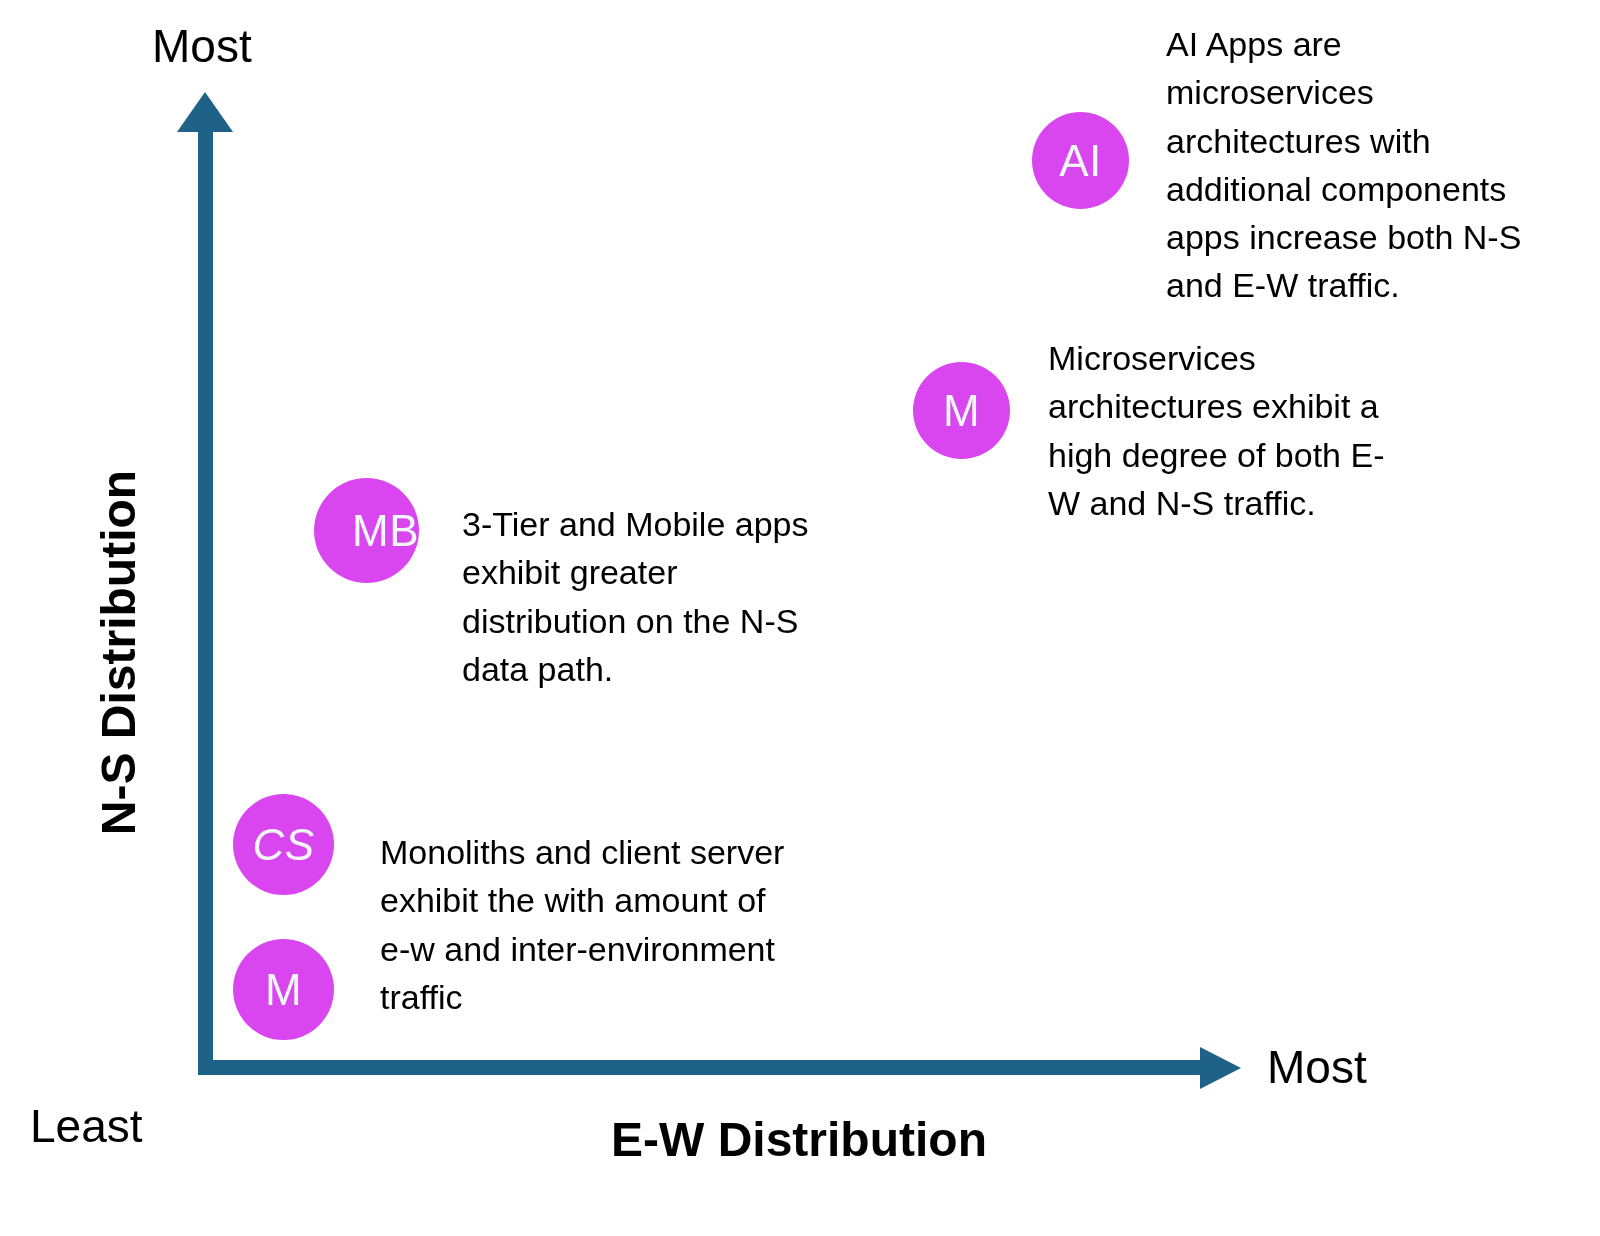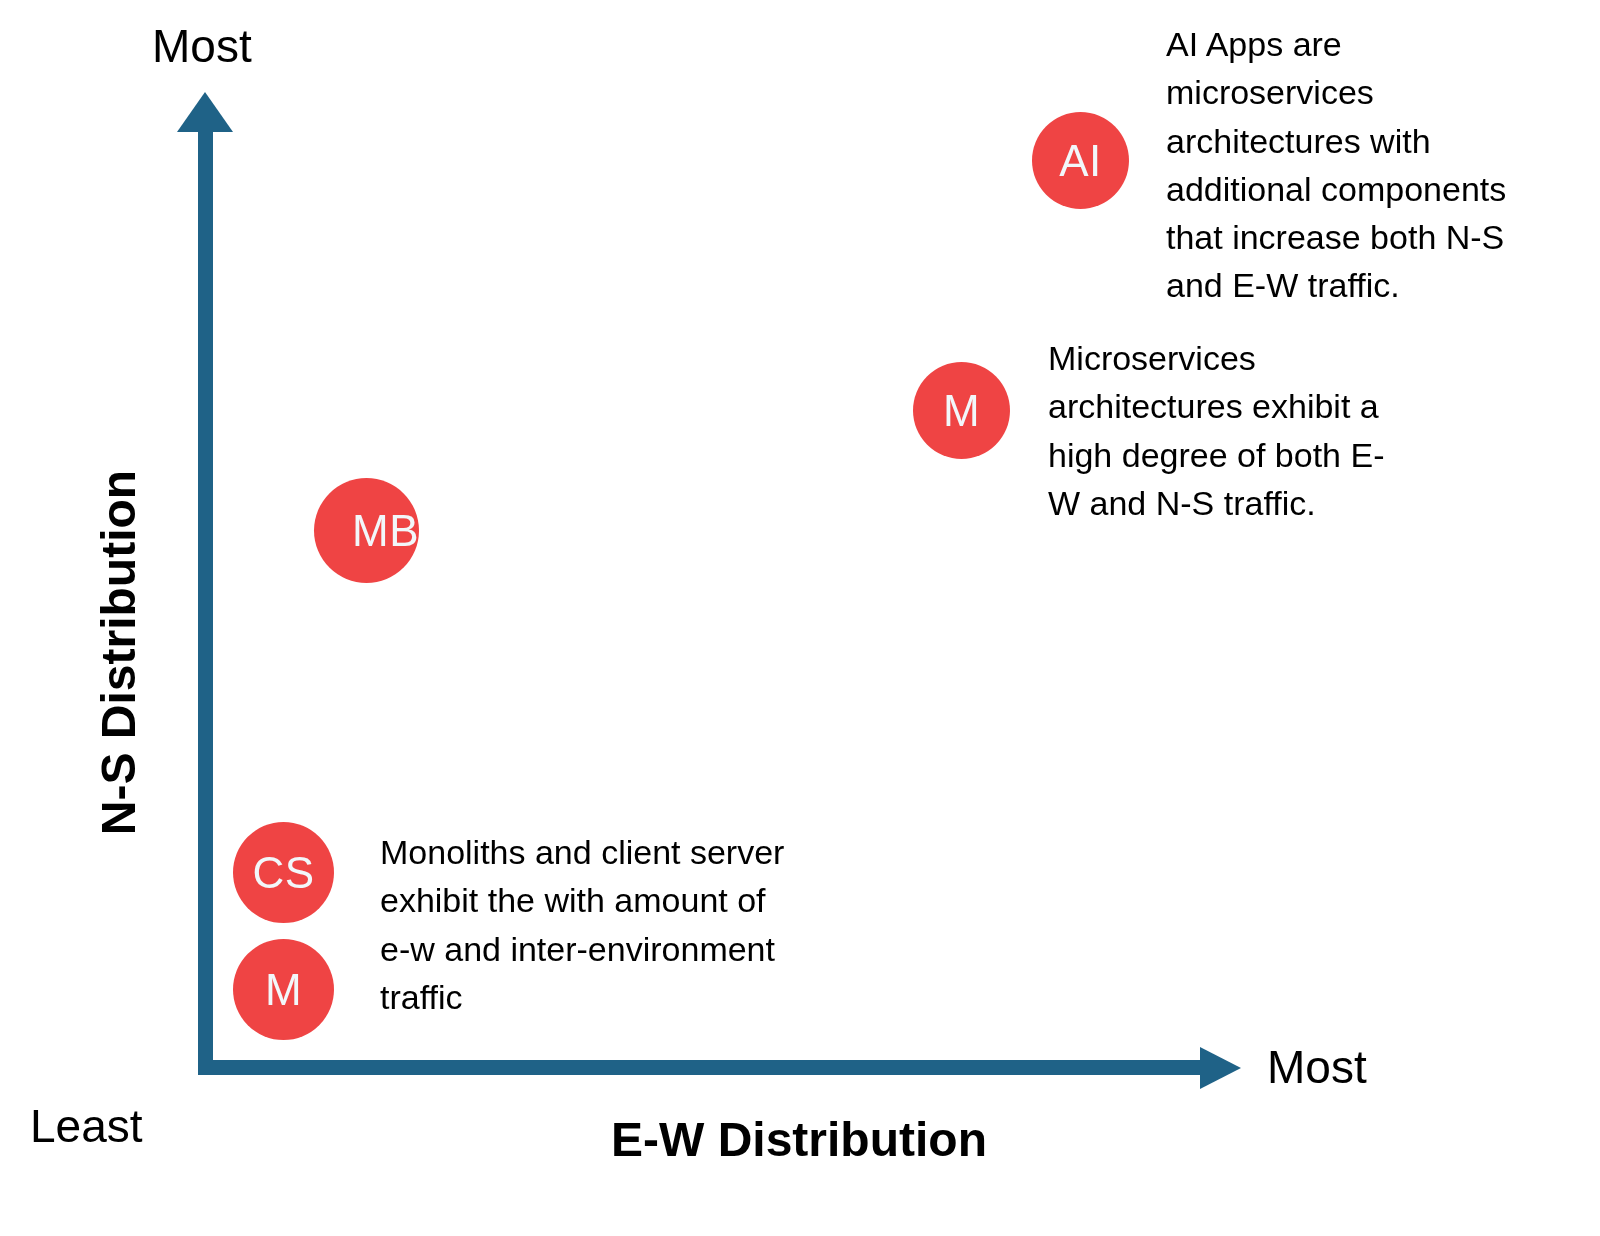--- a/index.html
+++ b/index.html
@@ -93,36 +93,36 @@
     font-weight: 700;
     color: #000000;
     padding-left: 2px;
   }
   #x-axis-title span { display: inline-block; transform: translateX(-3px); }
 
   
   .bubble {
     position: absolute;
     border-radius: 50%;
-    background: #ef4444;
+    background: #d946ef;
     color: #F2F7FA;
     display: flex;
     align-items: center;
     justify-content: center;
     font-size: 44px;
     line-height: 1;
     letter-spacing: 0.5px;
     user-select: none;
   }
 
   #bubble-ai { left: 1032px; top: 112px;  width: 97px; height: 97px; }
   #bubble-ms { left: 913px;  top: 362px;  width: 97px; height: 97px; }
   #bubble-mb { left: 314px;  top: 478px;  width: 105px; height: 105px; justify-content: flex-end; }
   #bubble-3t { left: 322px;  top: 593px;  width: 105px; height: 105px; }
-  #bubble-cs { left: 233px;  top: 822px;  width: 101px; height: 101px; }
+  #bubble-cs { left: 233px;  top: 794px;  width: 101px; height: 101px; font-style: italic; }
   #bubble-m  { left: 233px;  top: 939px;  width: 101px; height: 101px; }
 
   
   .callout-text {
     position: absolute;
     color: #000000;
     font-size: 34px;
     line-height: 1.42;
     white-space: pre-line;
   }
@@ -166,27 +166,31 @@
   </div>
 
   <div class="bubble" id="bubble-m">
     <span>M</span>
   </div>
 
   <div class="callout-text" id="callout-ai-text">AI Apps are
 microservices
 architectures with
 additional components
-that increase both N-S
+apps increase both N-S
 and E-W traffic.</div>
 
   <div class="callout-text" id="callout-ms-text">Microservices
 architectures exhibit a
 high degree of both E-
 W and N-S traffic.</div>
 
+  <div class="callout-text" id="callout-mb-text">3-Tier and Mobile apps
+exhibit greater
+distribution on the N-S
+data path.</div>
 
   <div class="callout-text" id="callout-cs-text">Monoliths and client server
 exhibit the with amount of
 e-w and inter-environment
 traffic</div>
 
 </div>
 
 </body></html>

